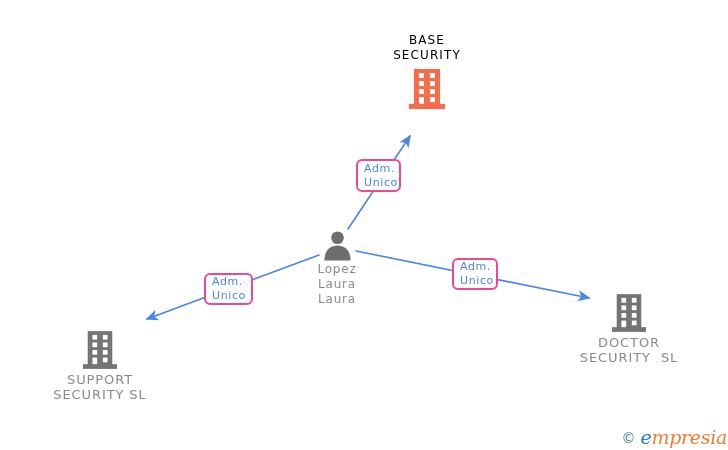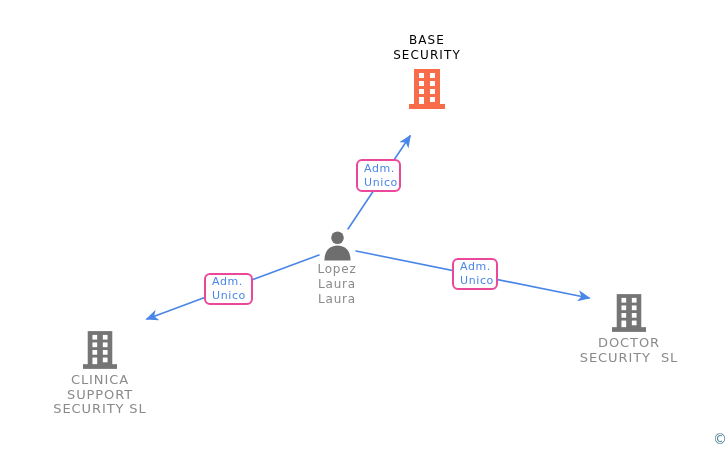--- a/index.html
+++ b/index.html
@@ -119,21 +119,20 @@
         <rect x="21" y="4" width="5" height="5" fill="#ffffff"></rect>
         <rect x="10" y="12" width="5" height="5" fill="#ffffff"></rect>
         <rect x="21" y="12" width="5" height="5" fill="#ffffff"></rect>
         <rect x="10" y="20" width="5" height="5" fill="#ffffff"></rect>
         <rect x="21" y="20" width="5" height="5" fill="#ffffff"></rect>
         <rect x="10" y="28" width="5" height="7" fill="#ffffff"></rect>
         <rect x="21" y="28" width="5" height="5" fill="#ffffff"></rect>
       </svg>
     </span>
     <div class="names">
-      <span class="nm">CLINICA</span>
       <span class="nm">SUPPORT</span>
       <span class="nm">SECURITY SL</span>
     </div>
   </div>
 
   <div class="node company n-right">
     <span class="icon icon-building-gray">
       <svg viewBox="0 0 36 40" width="34" height="38" fill="currentColor">
         <rect x="5" y="0" width="26" height="36"></rect>
         <rect x="0" y="35" width="36" height="5"></rect>
@@ -148,15 +147,16 @@
       </svg>
     </span>
     <div class="names">
       <span class="nm">DOCTOR</span>
       <span class="nm">SECURITY  SL</span>
     </div>
   </div>
 
   <div class="watermark">
     <span class="wm-copy">©</span>
+    <span class="wm-brand"><span class="wm-e">e</span><span class="wm-rest">mpresia</span></span>
   </div>
 
 </div>
 
 </body></html>

